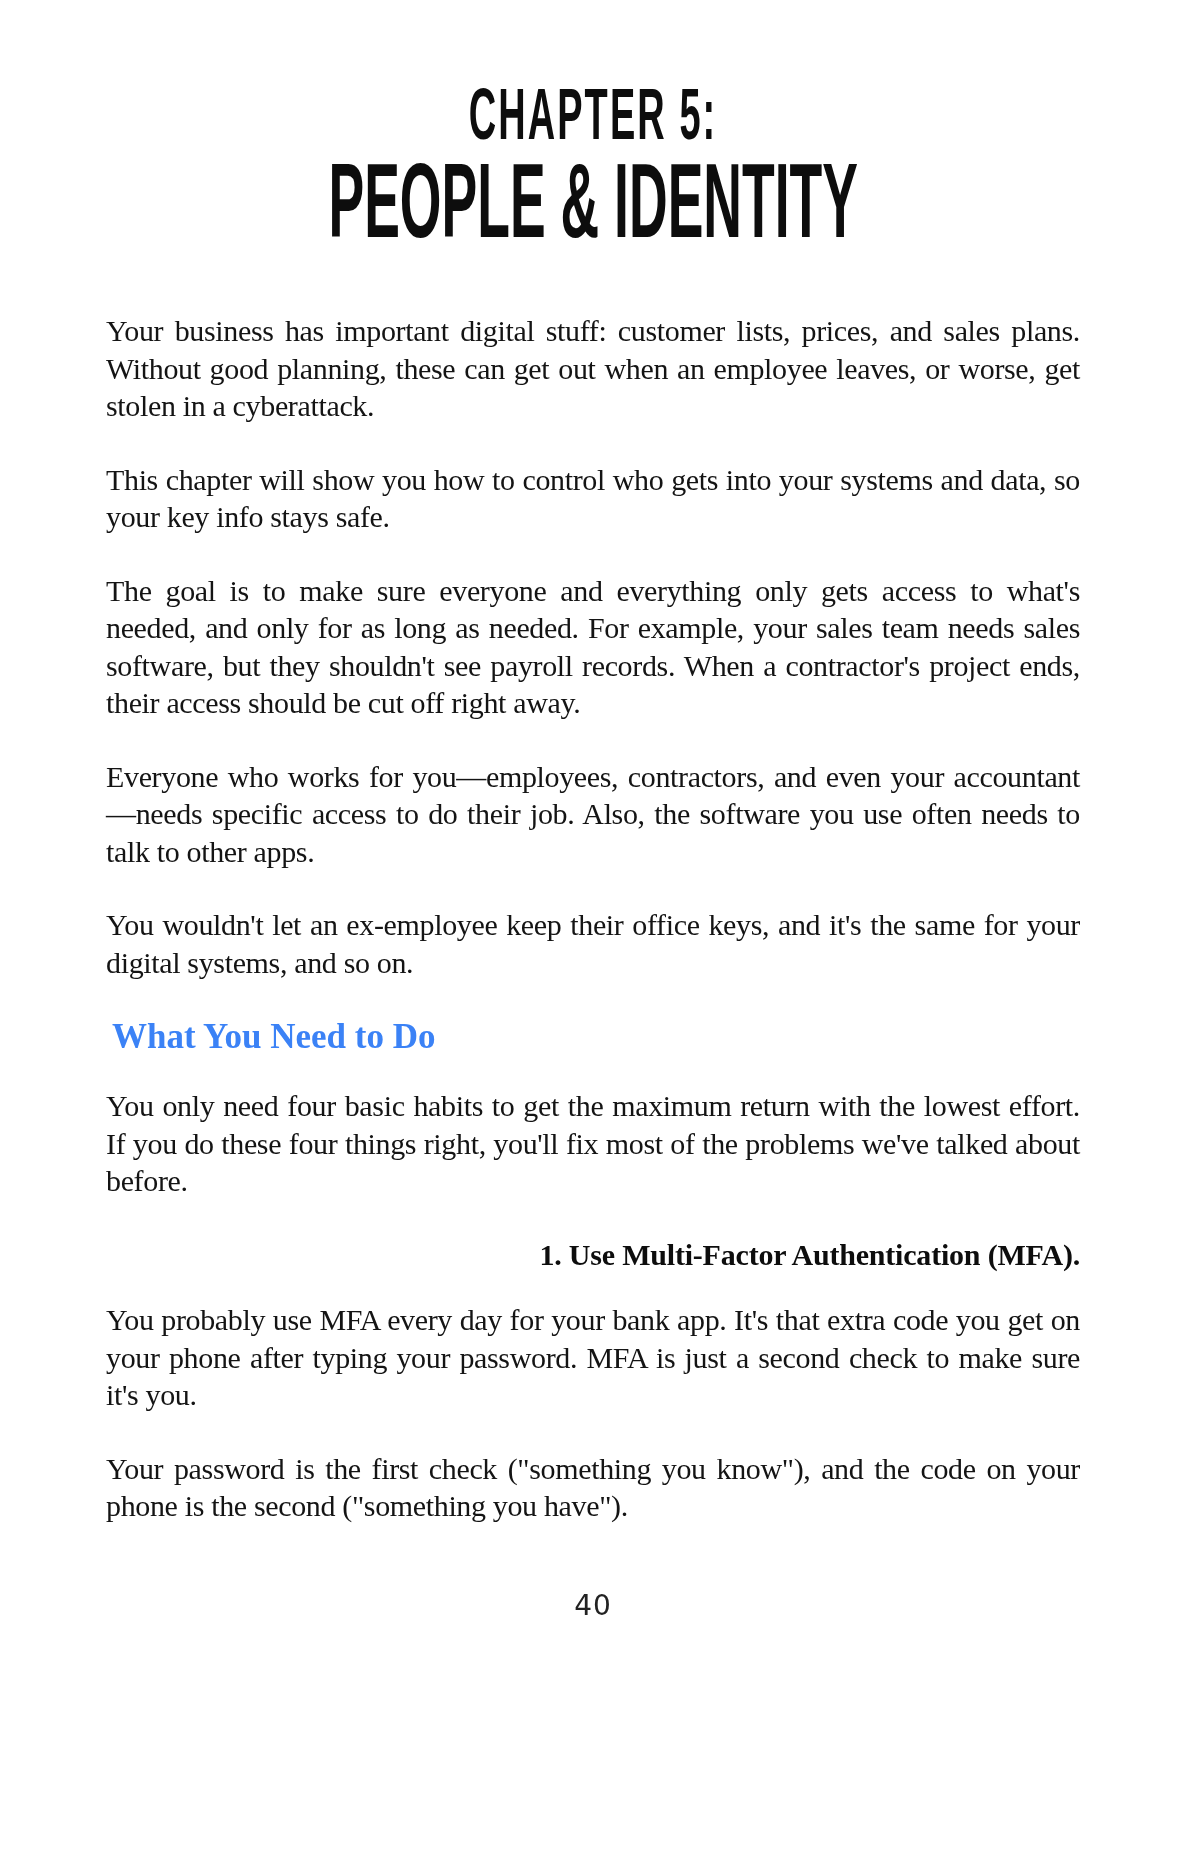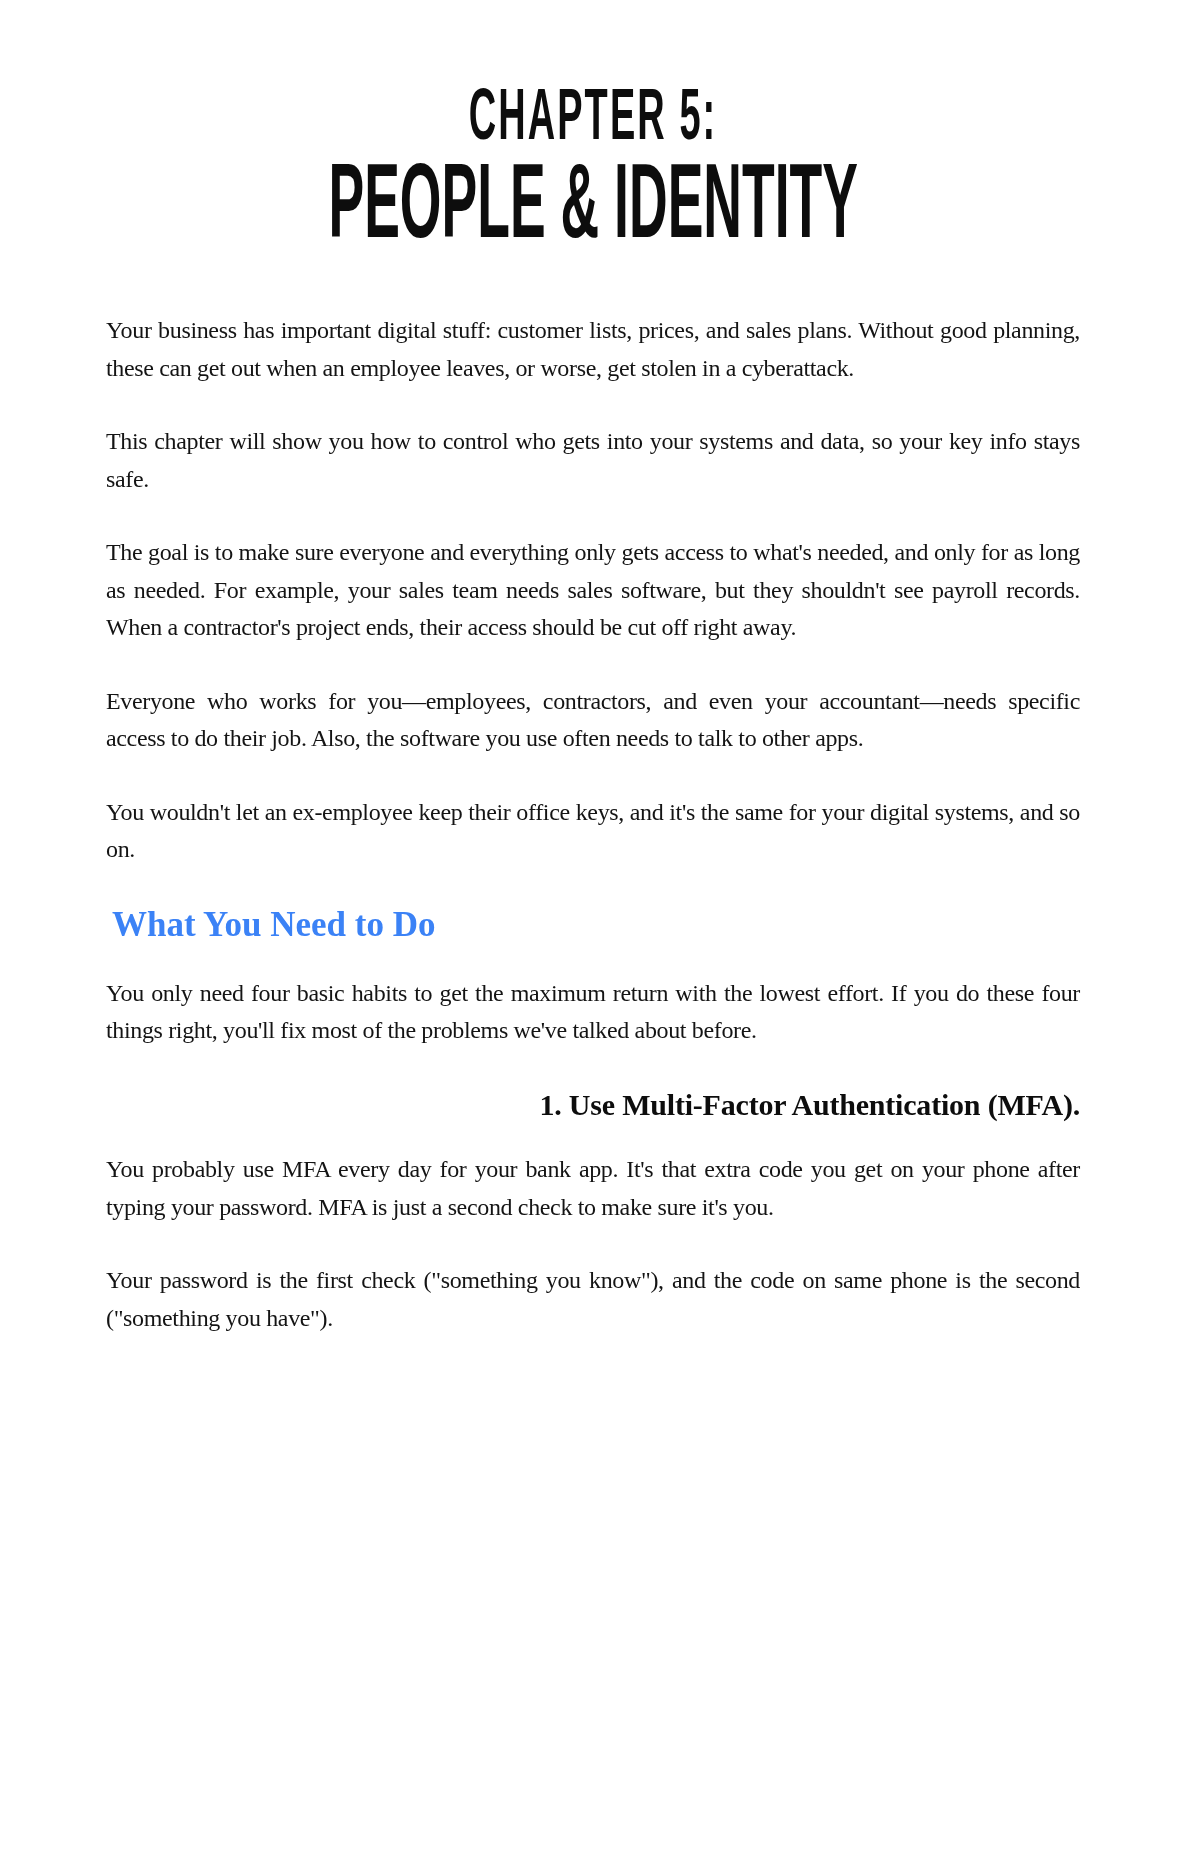--- a/index.html
+++ b/index.html
@@ -54,21 +54,21 @@
     line-height: 1;
     letter-spacing: 0px;
     white-space: nowrap;
     color: #0d0d0d;
     transform: scaleX(0.51);
     transform-origin: center;
   }
   
   .prose p {
     margin: 0 0 36px 0;
-    font-size: 24px;
+    font-size: 30px;
     line-height: 37.5px;
     letter-spacing: -0.35px;
     text-align: justify;
     color: #141414;
   }
   .section-heading {
     margin: 20px 0 30px 0;
     padding-left: 6px;
     font-size: 35px;
     line-height: 40px;
@@ -122,19 +122,20 @@
     <p>You wouldn't let an ex-employee keep their office keys, and it's the same for your digital systems, and so on.</p>
 
     <h2 class="section-heading">What You Need to Do</h2>
 
     <p>You only need four basic habits to get the maximum return with the lowest effort. If you do these four things right, you'll fix most of the problems we've talked about before.</p>
 
     <h3 class="subsection-heading">1. Use Multi-Factor Authentication (MFA).</h3>
 
     <p>You probably use MFA every day for your bank app. It's that extra code you get on your phone after typing your password. MFA is just a second check to make sure it's you.</p>
 
-    <p>Your password is the first check ("something you know"), and the code on same phone is the second ("something you have").</p>
+    <p>Your password is the first check ("something you know"), and the code on your phone is the second ("something you have").</p>
 
 
   </div>
 
+  <div class="page-number">40</div>
 
 </div>
 
 </body></html>

